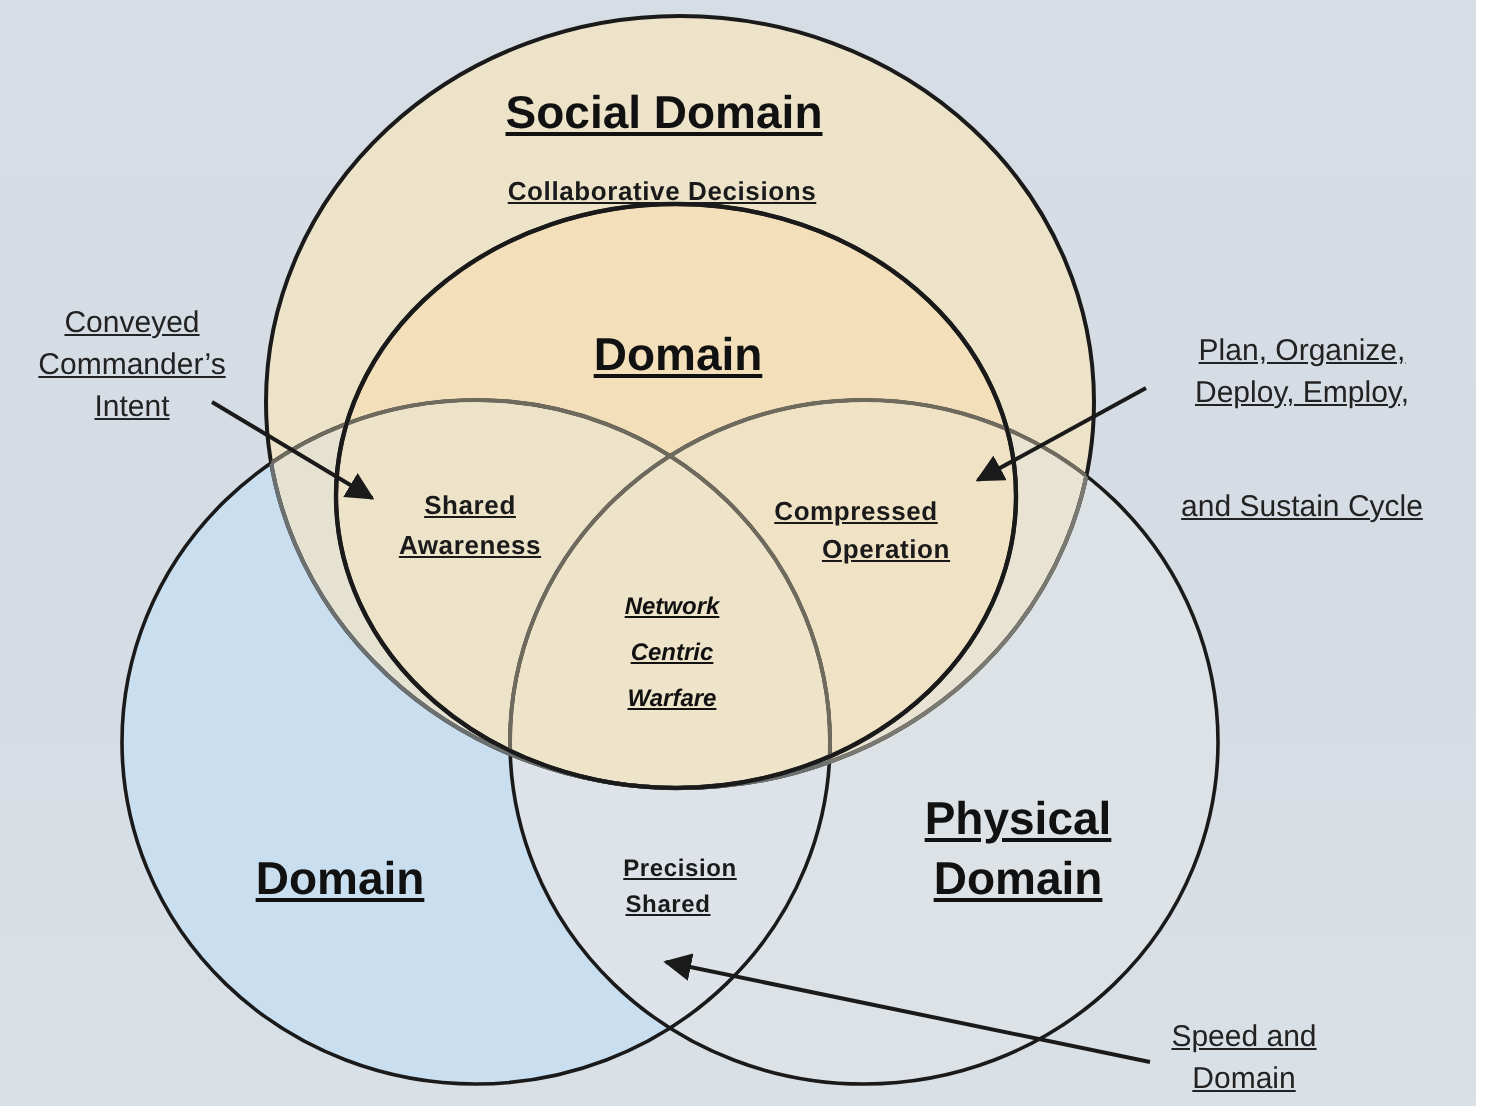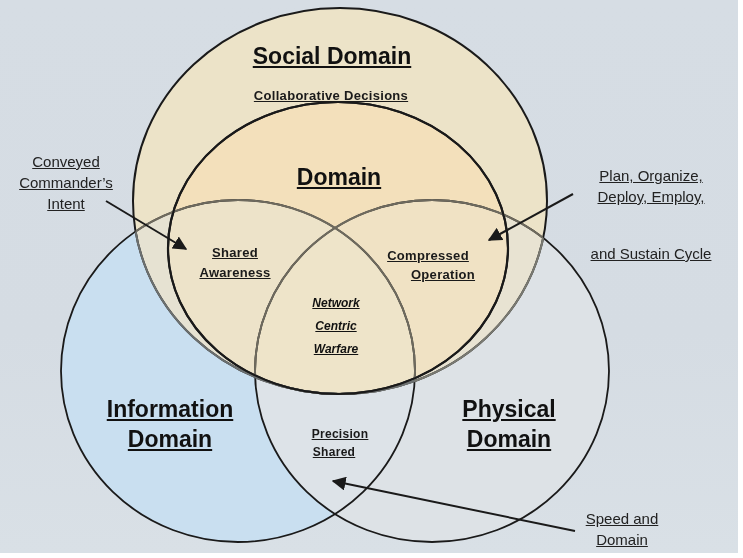--- a/index.html
+++ b/index.html
@@ -75,21 +75,20 @@
     <line x1="106" y1="201" x2="186" y2="249" stroke="#1a1a1a" stroke-width="2" marker-end="url(#ah)"></line>
     <line x1="573" y1="194" x2="489" y2="240" stroke="#1a1a1a" stroke-width="2" marker-end="url(#ah)"></line>
     <line x1="575" y1="531" x2="333" y2="481" stroke="#1a1a1a" stroke-width="2" marker-end="url(#ah)"></line>
   </svg>
 
   <div class="lbl big" style="left:332px; top:44px;">Social Domain</div>
   <div class="lbl mid" style="left:331px; top:73px;margin-top:16px;">Collaborative Decisions</div>
 
   <div class="lbl big" style="left:339px; top:165px;">Domain</div>
 
-  <div class="lbl big" style="left:170px; top:397px;">Information</div>
   <div class="lbl big" style="left:170px; top:427px;">Domain</div>
 
   <div class="lbl big" style="left:509px; top:397px;">Physical</div>
   <div class="lbl big" style="left:509px; top:427px;">Domain</div>
 
   <div class="lbl mid" style="left:235px; top:246px;">Shared</div>
   <div class="lbl mid" style="left:235px; top:266px;">Awareness</div>
 
   <div class="lbl mid" style="left:428px; top:249px;">Compressed</div>
   <div class="lbl mid" style="left:443px; top:268px;">Operation</div>

